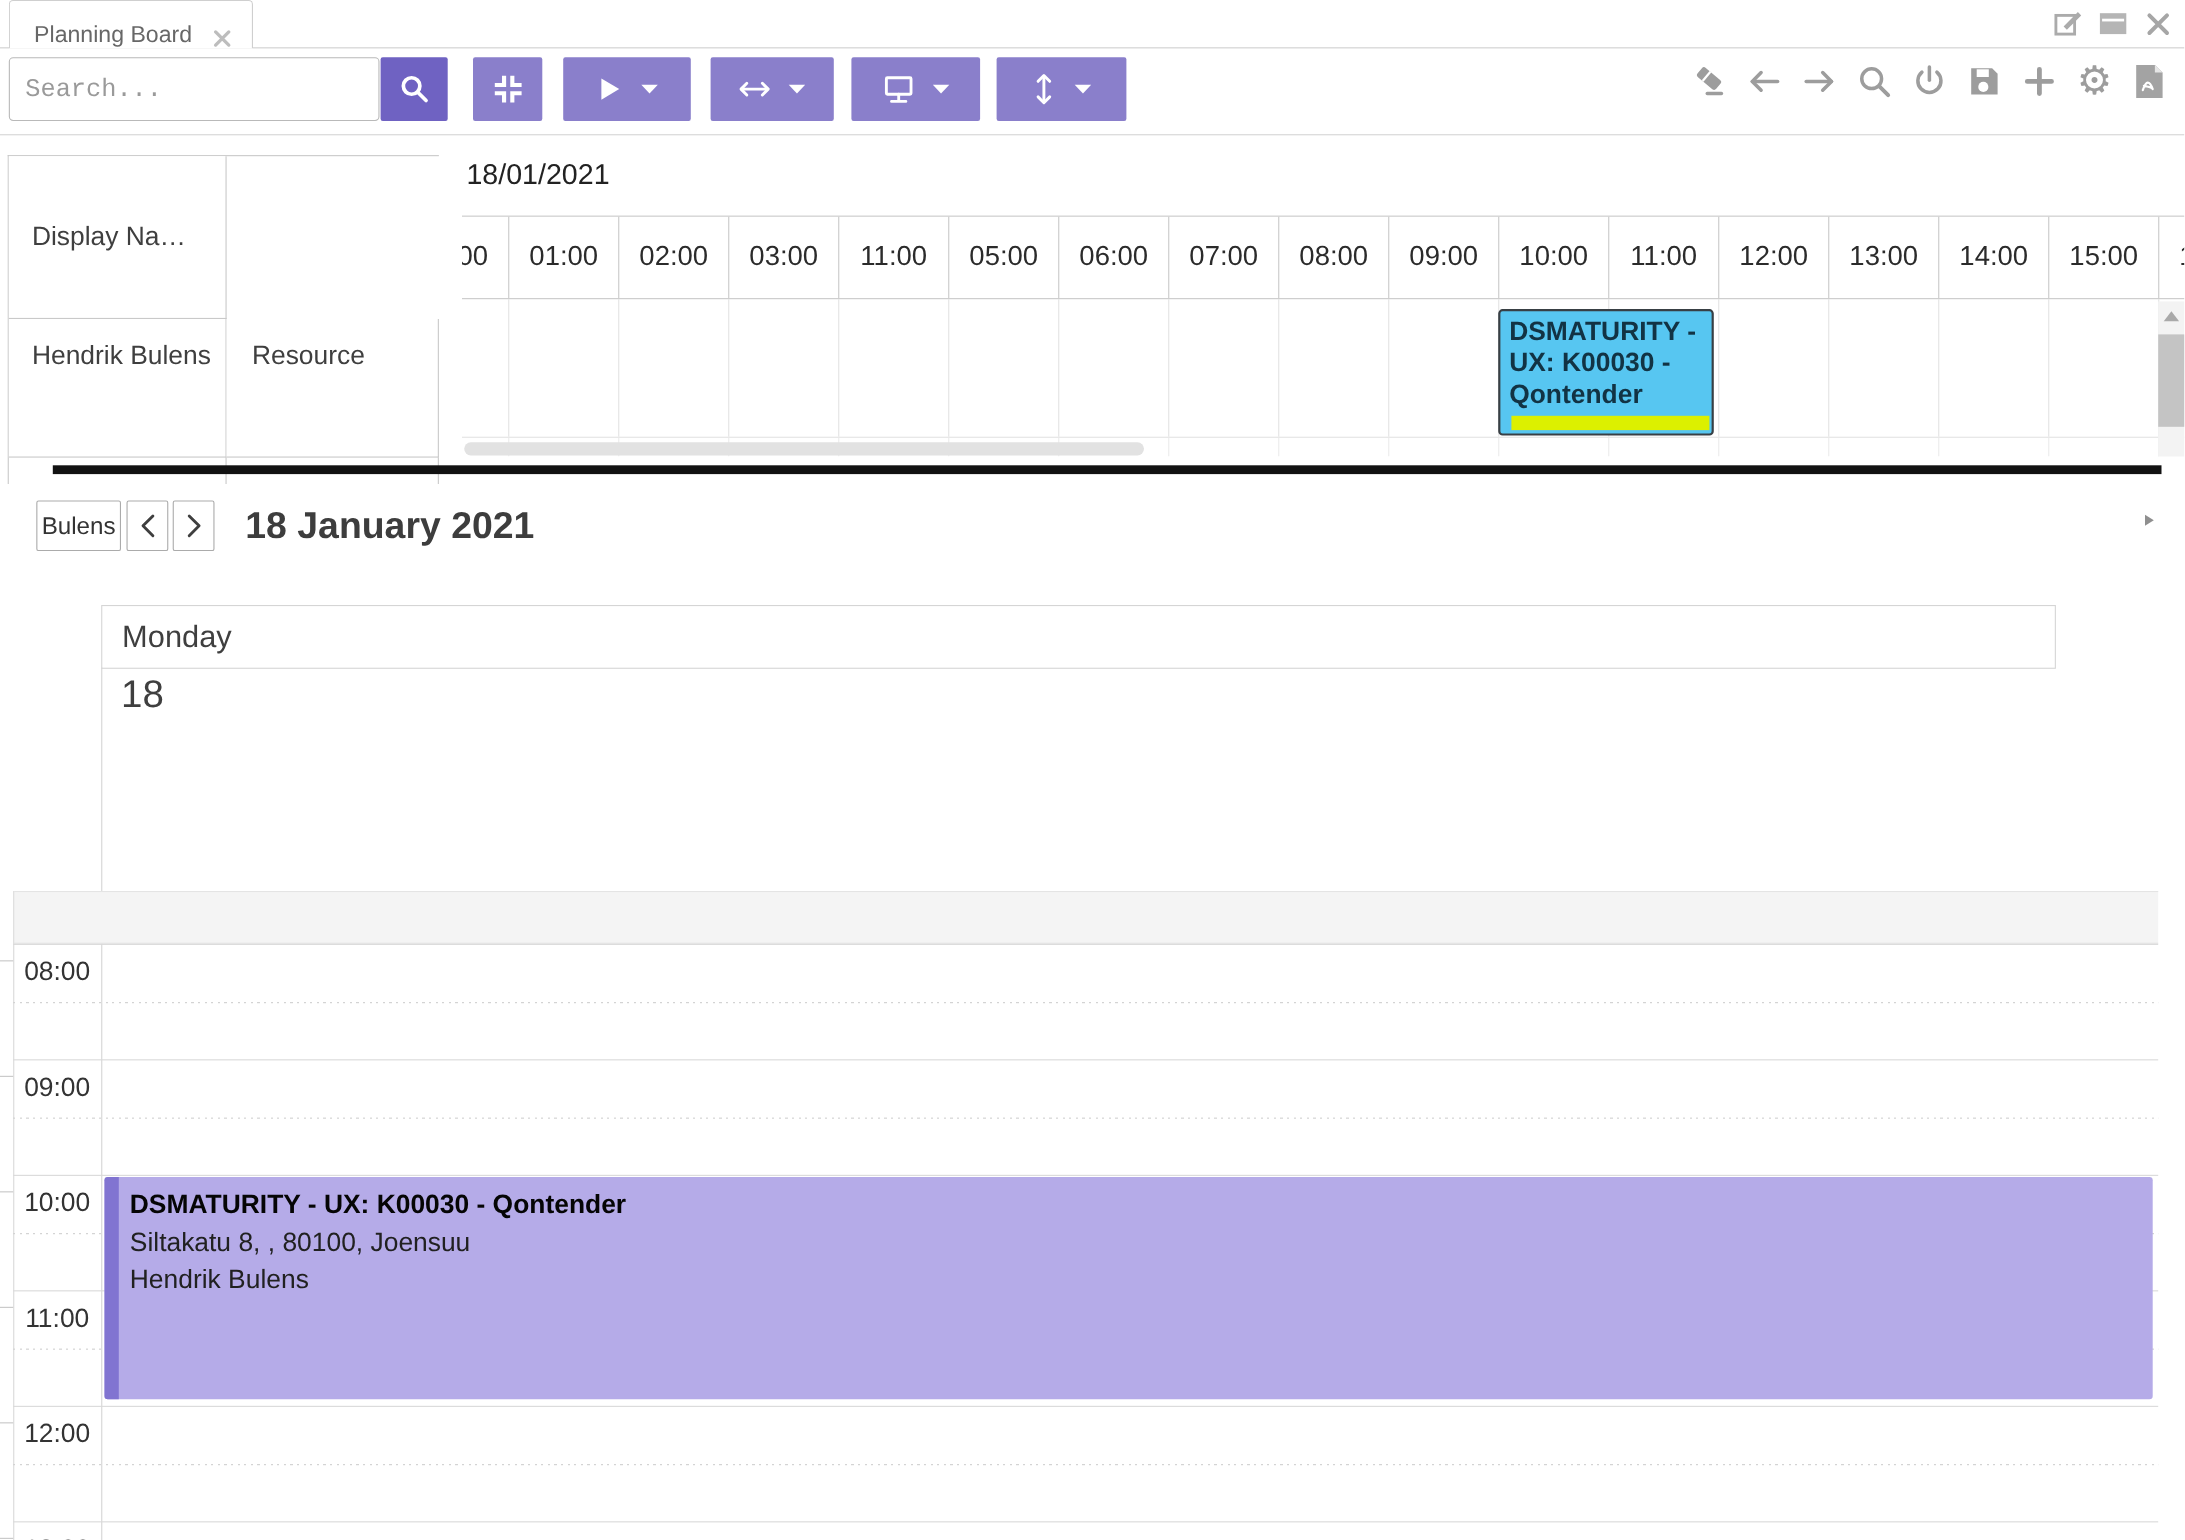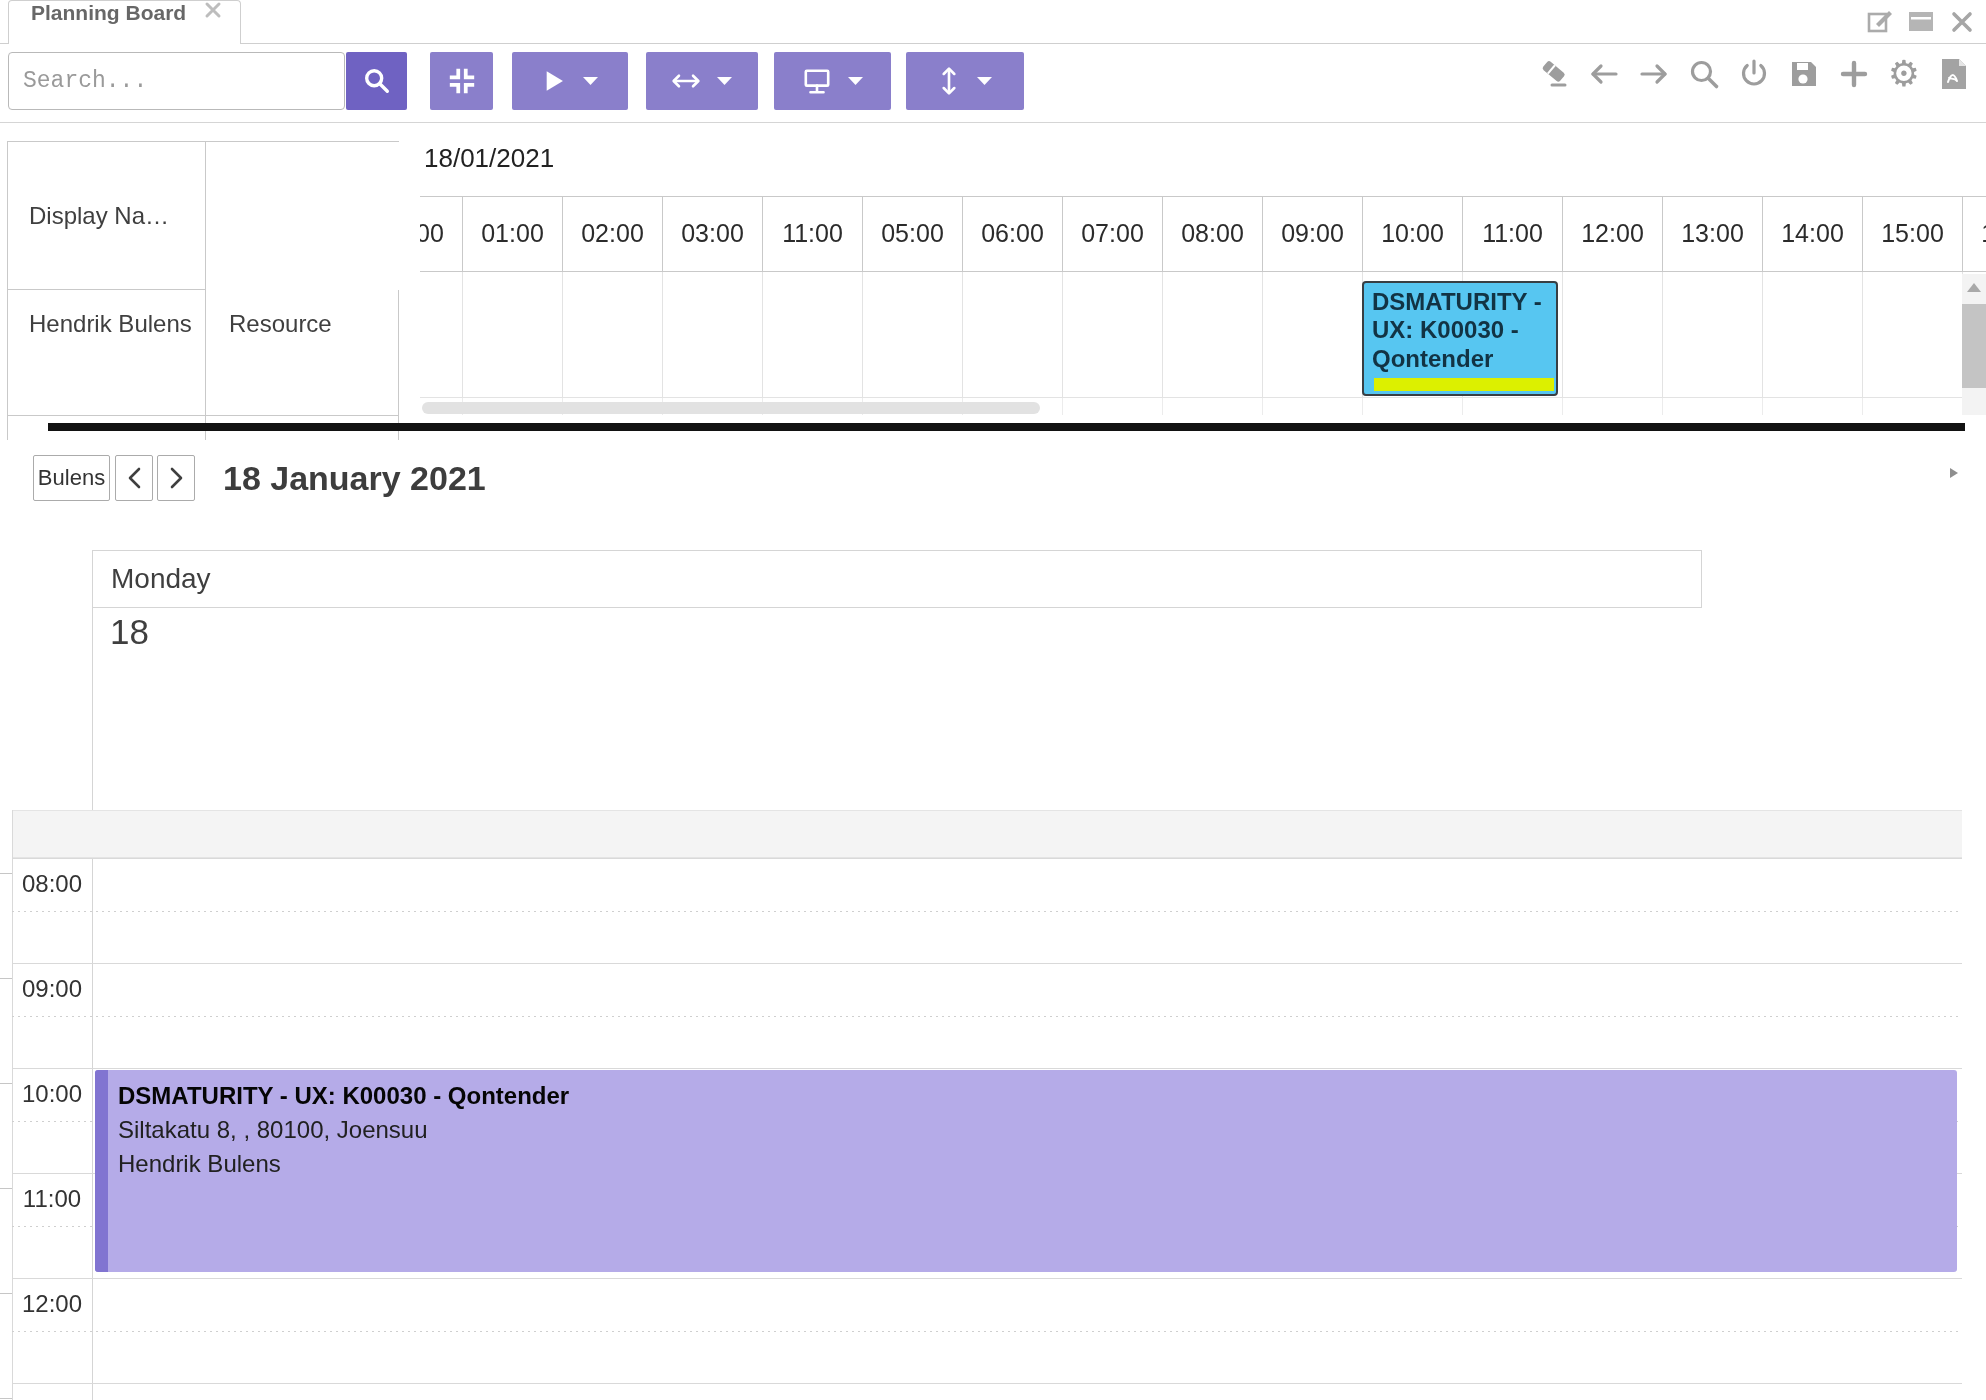--- a/index.html
+++ b/index.html
@@ -3,21 +3,21 @@
 <meta charset="utf-8">
 <style>
   * { margin:0; padding:0; box-sizing:border-box; }
   html,body { background:#fff; }
   #page { position:relative; width:1986px; height:1400px; overflow:hidden; background:#fff;
           font-family:"Liberation Sans", sans-serif; color:#333; }
 
   
   .tabbar { position:absolute; left:0; top:0; width:1986px; height:44px; border-bottom:1px solid #cfcfcf; background:#fff; }
   .tab { position:absolute; left:8px; top:0; height:44px; background:#fff; border:1px solid #cfcfcf; border-bottom:none;
-         border-radius:4px 4px 0 0; display:flex; align-items:flex-start; padding:0 18px 0 22px; z-index:2;font-weight:bold; }
+         border-radius:4px 4px 0 0; display:flex; align-items:flex-end; padding:0 18px 0 22px; z-index:2; }
   .tab-title { font-size:21px; color:#676767; }
   .tab-close { margin-left:18px; display:flex; align-items:center; }
   .win-icons { position:absolute; right:10px; top:8px; display:flex; gap:13px; align-items:center; }
   .win-icons .ic { width:28px; height:28px; display:flex; align-items:center; justify-content:center; }
 
   
   .toolbar { position:absolute; left:0; top:45px; width:1986px; height:77px; background:#fff; }
   .search-input { position:absolute; left:8px; top:7px; width:337px; height:58px; border:1px solid #b9b9b9; border-radius:4px;
                   font-size:23px; color:#444; padding:0 14px; font-family:Liberation Mono, monospace; outline:none; }
   .search-input::placeholder { color:#9a9a9a; }
@@ -72,21 +72,21 @@
   .today-btn { position:absolute; left:33px; top:455px; width:77px; height:46px; background:#fff; border:1px solid #ababab;
                border-radius:2px; font-size:22px; color:#333; font-family:"Liberation Sans", sans-serif; cursor:pointer; }
   .nav-btn { position:absolute; top:455px; width:38px; height:46px; background:#fff; border:1px solid #ababab; border-radius:2px;
              display:flex; align-items:center; justify-content:center; cursor:pointer; }
   .nav-prev { left:115px; } .nav-next { left:157px; }
   .dv-title { position:absolute; left:223px; top:455px; height:46px; line-height:46px; font-size:34px; font-weight:bold; color:#3d3d3d; }
   .mini-arrow { position:absolute; left:1950px; top:468px; width:0; height:0; border-top:5px solid transparent; border-bottom:5px solid transparent; border-left:8px solid #8f8f8f; }
 
   
   .calendar { position:absolute; left:0; top:550px; width:1986px; height:850px; overflow:hidden; }
-  .mon-hdr { position:absolute; left:92px; top:0; width:1610px; height:58px; border:1px solid #d5d5d5; background:#fff;
+  .mon-hdr { position:absolute; left:92px; top:0; width:1777px; height:58px; border:1px solid #d5d5d5; background:#fff;
              font-size:28px; color:#3f3f3f; display:flex; align-items:center; padding-left:18px; }
   .vline92 { position:absolute; left:92px; top:57px; width:1px; height:793px; background:#d5d5d5; }
   .vline12 { position:absolute; left:12px; top:260px; width:1px; height:590px; background:#d9d9d9; }
   .date-num { position:absolute; left:110px; top:62px; font-size:35px; color:#3f3f3f; }
   .allday { position:absolute; left:13px; top:260px; width:1949px; height:48px; background:#f4f4f4;
             border-top:1px solid #e4e4e4; border-bottom:1px solid #e4e4e4; }
   .timegrid { position:absolute; left:12px; top:308px; width:1950px; height:542px; }
   .trow { position:relative; height:105px; border-top:1px solid #d9d9d9; }
   .tlabel { position:absolute; left:0; top:11px; width:80px; text-align:center; font-size:24px; color:#333; }
   .halfline { position:absolute; left:0; right:0; top:52px; height:1px;

